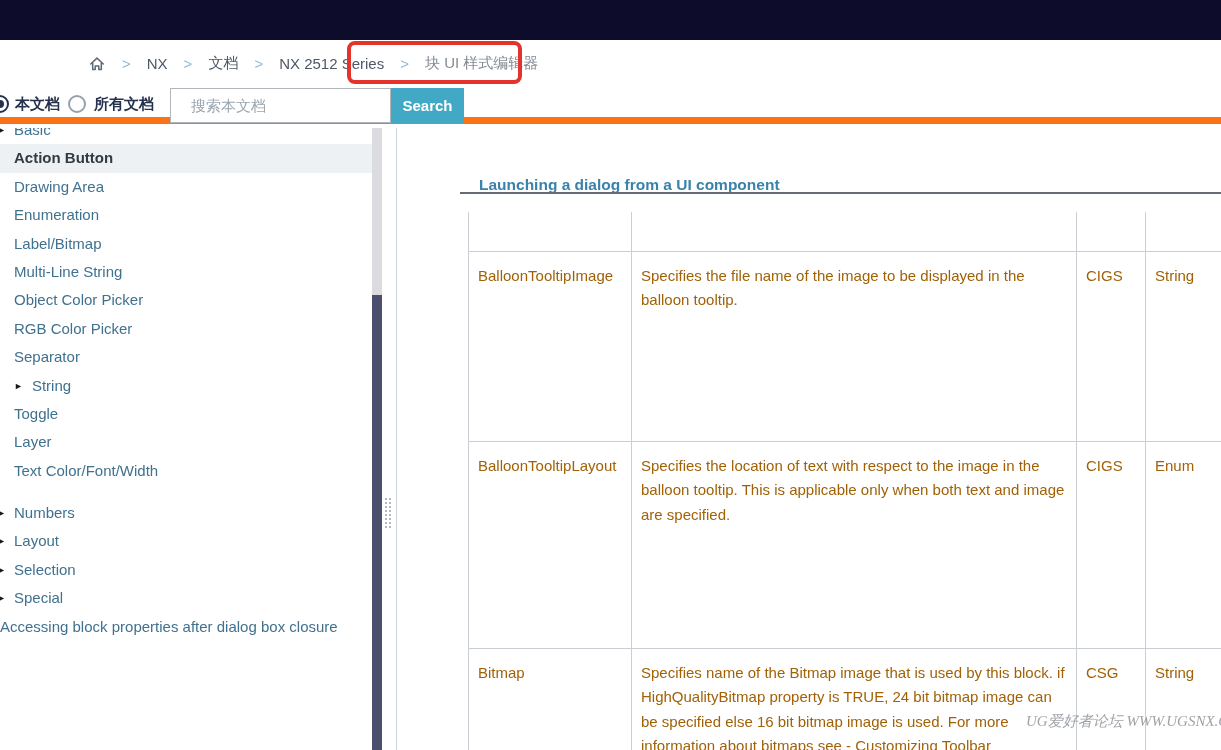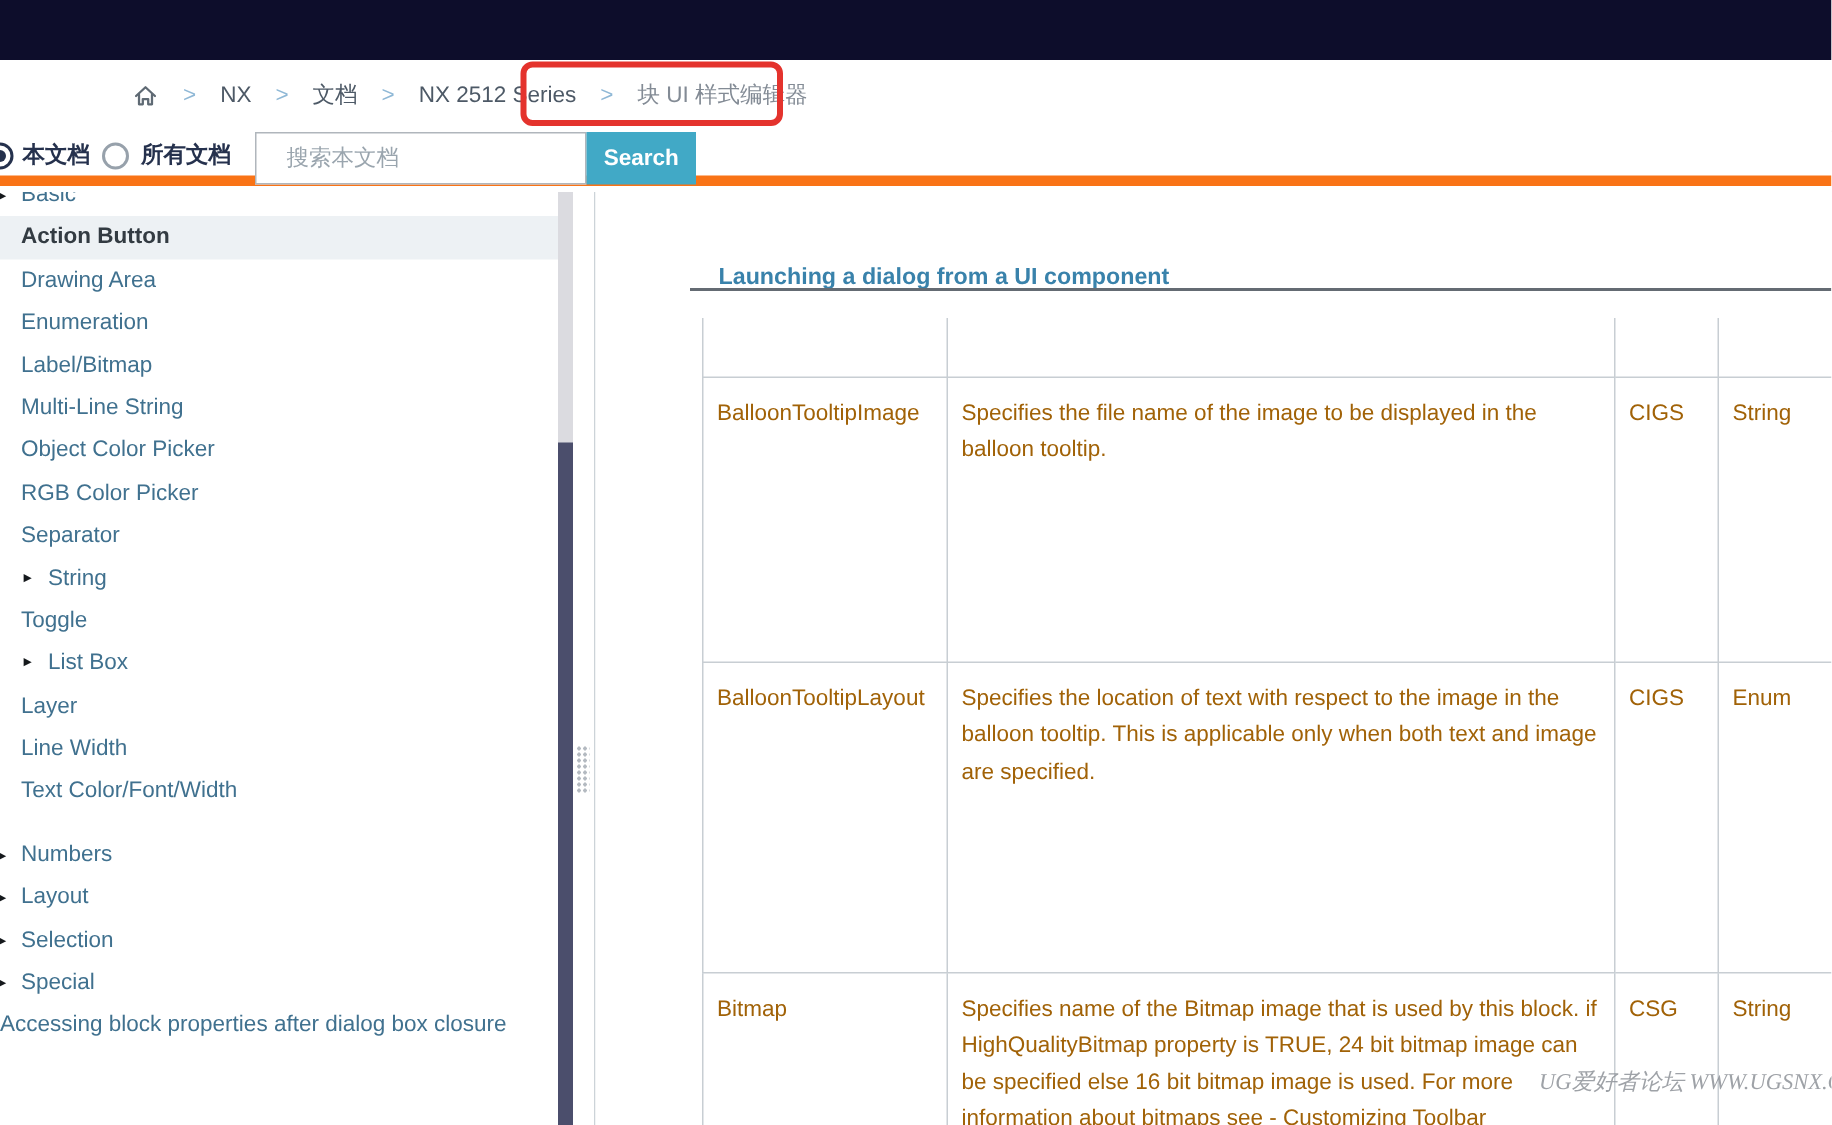--- a/index.html
+++ b/index.html
@@ -186,23 +186,21 @@
     <li class="active"><span>Action Button</span></li>
     <li><span>Drawing Area</span></li>
     <li><span>Enumeration</span></li>
     <li><span>Label/Bitmap</span></li>
     <li><span>Multi-Line String</span></li>
     <li><span>Object Color Picker</span></li>
     <li><span>RGB Color Picker</span></li>
     <li><span>Separator</span></li>
     <li><span class="arrow">►</span><span>String</span></li>
     <li><span>Toggle</span></li>
-    <li><span class="arrow">►</span><span>List Box</span></li>
     <li><span>Layer</span></li>
-    <li><span>Line Width</span></li>
     <li><span>Text Color/Font/Width</span></li>
     <li class="gap arrow-edge"><span class="arrow">►</span><span>Numbers</span></li>
     <li class="arrow-edge"><span class="arrow">►</span><span>Layout</span></li>
     <li class="arrow-edge"><span class="arrow">►</span><span>Selection</span></li>
     <li class="arrow-edge"><span class="arrow">►</span><span>Special</span></li>
     <li class="flush"><span>Accessing block properties after dialog box closure</span></li>
   </ul>
 </div>
 
 <div class="v-scrollbar">

